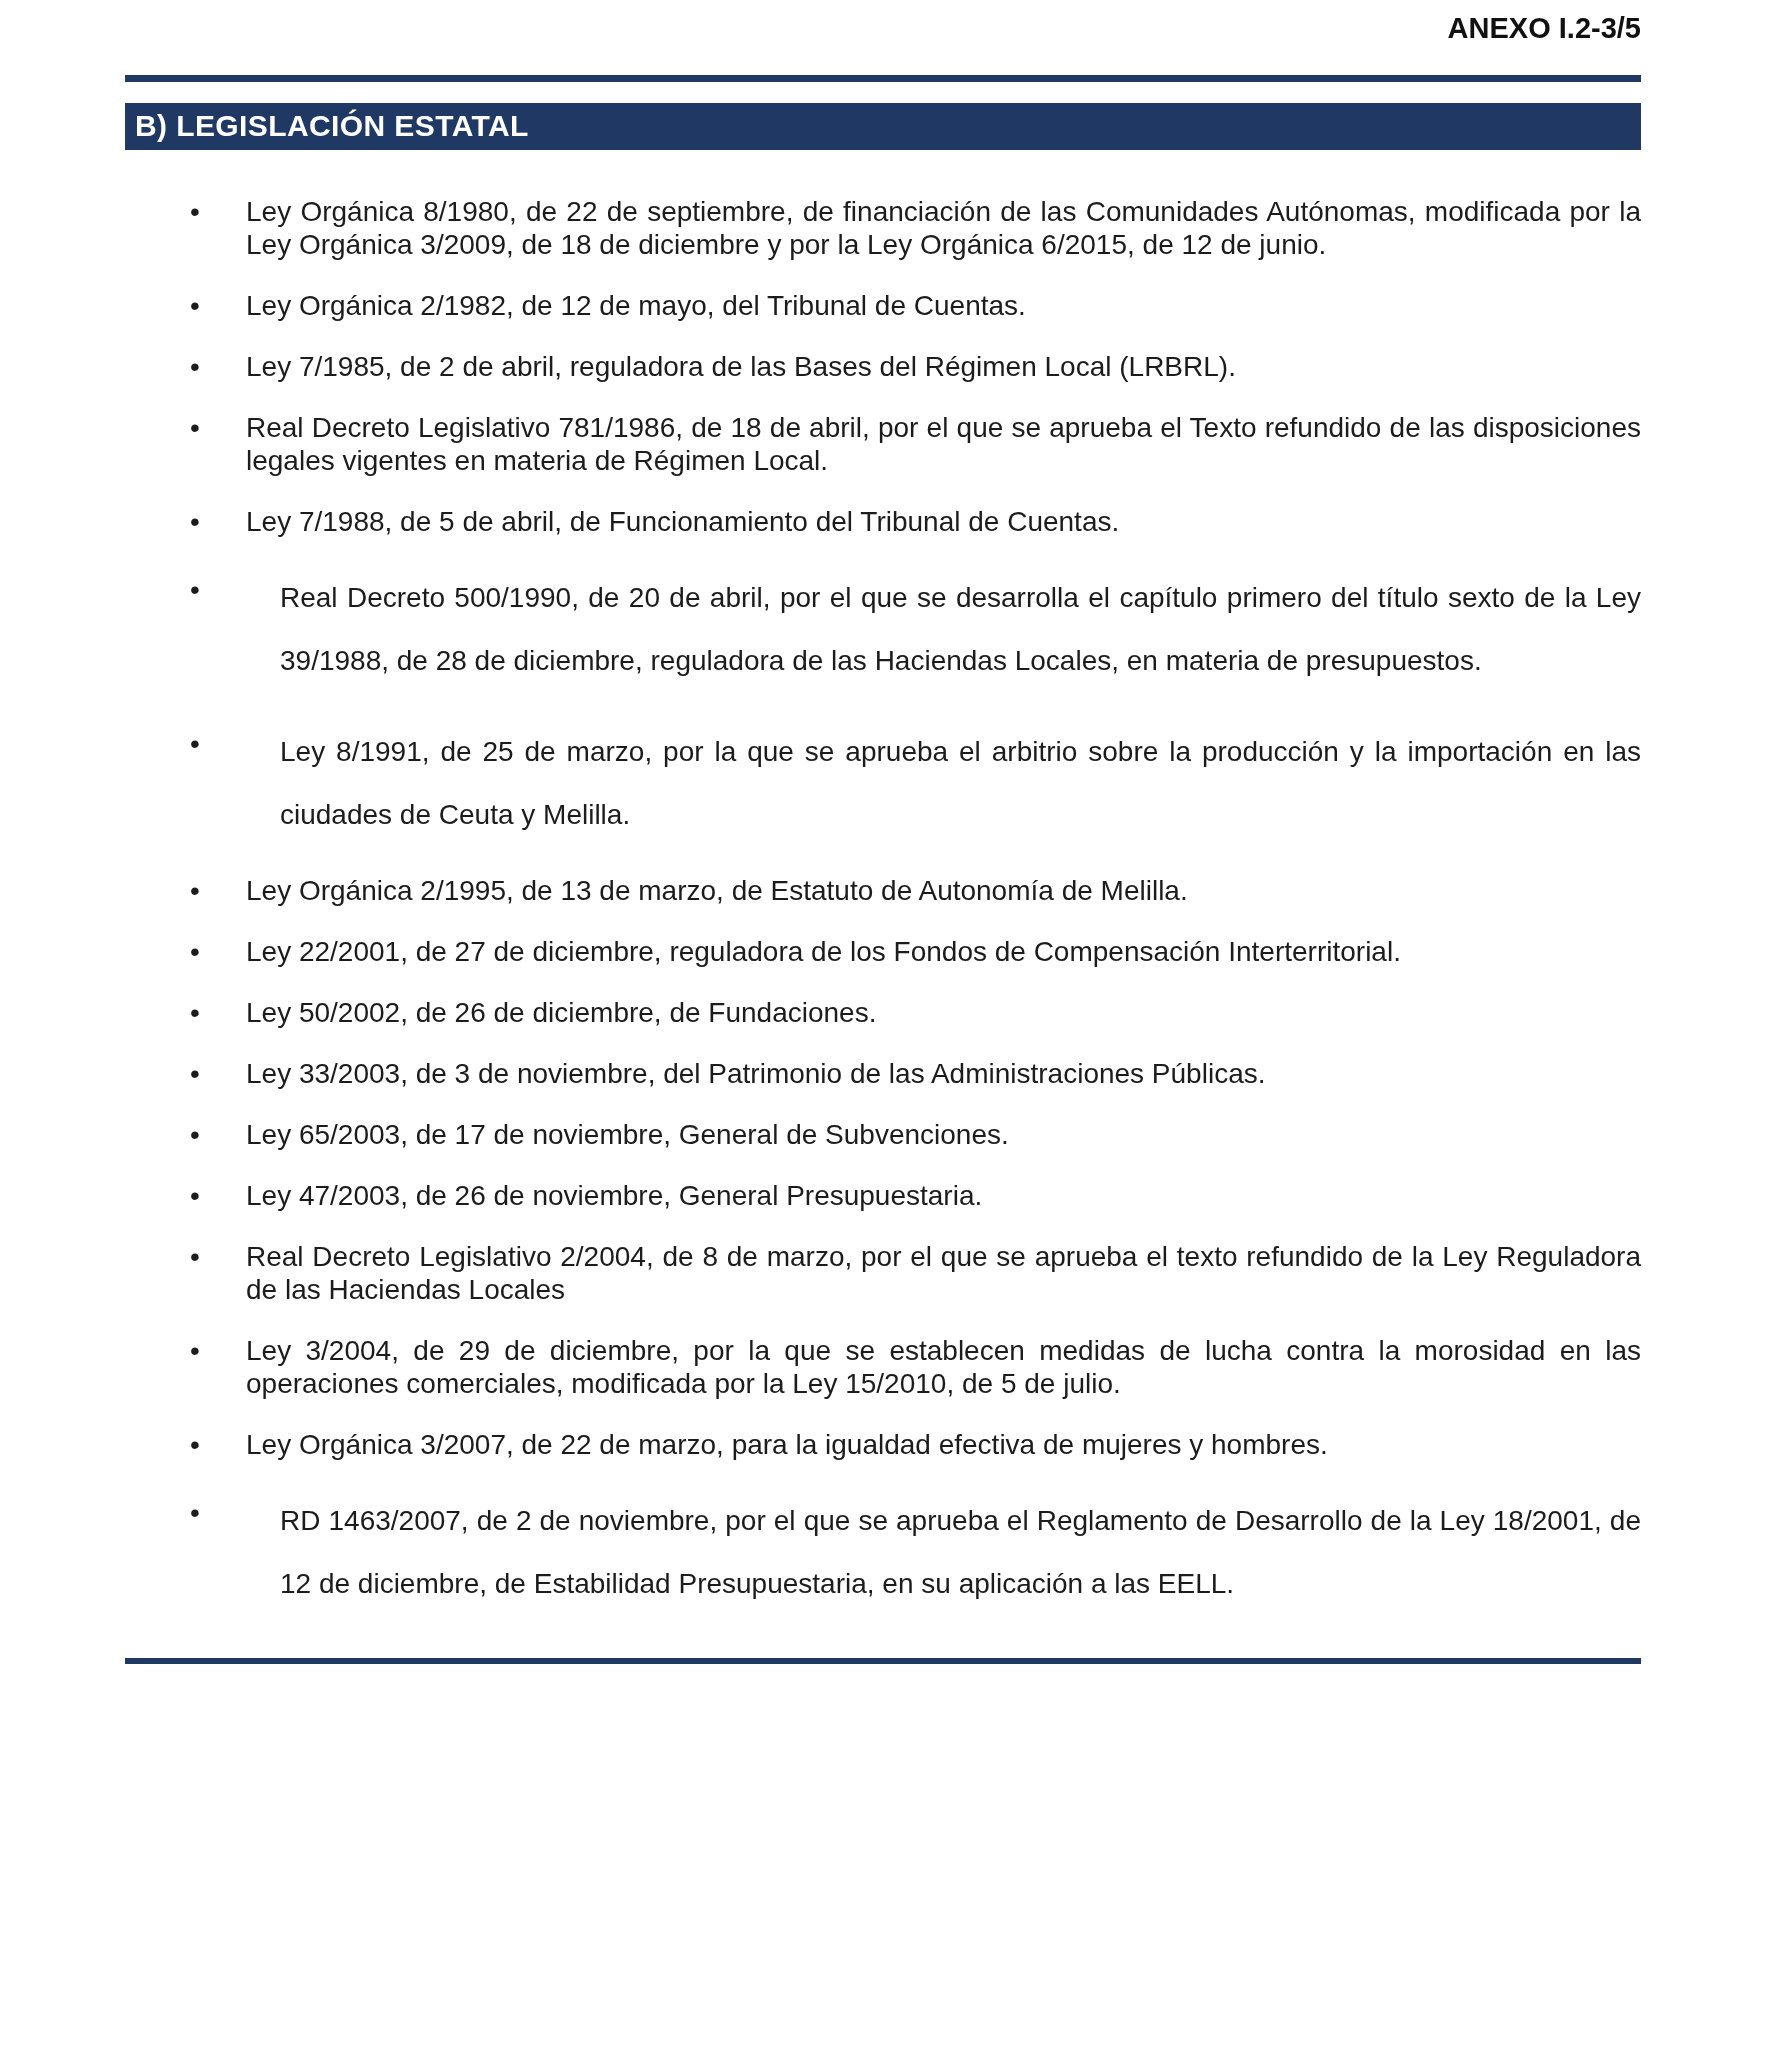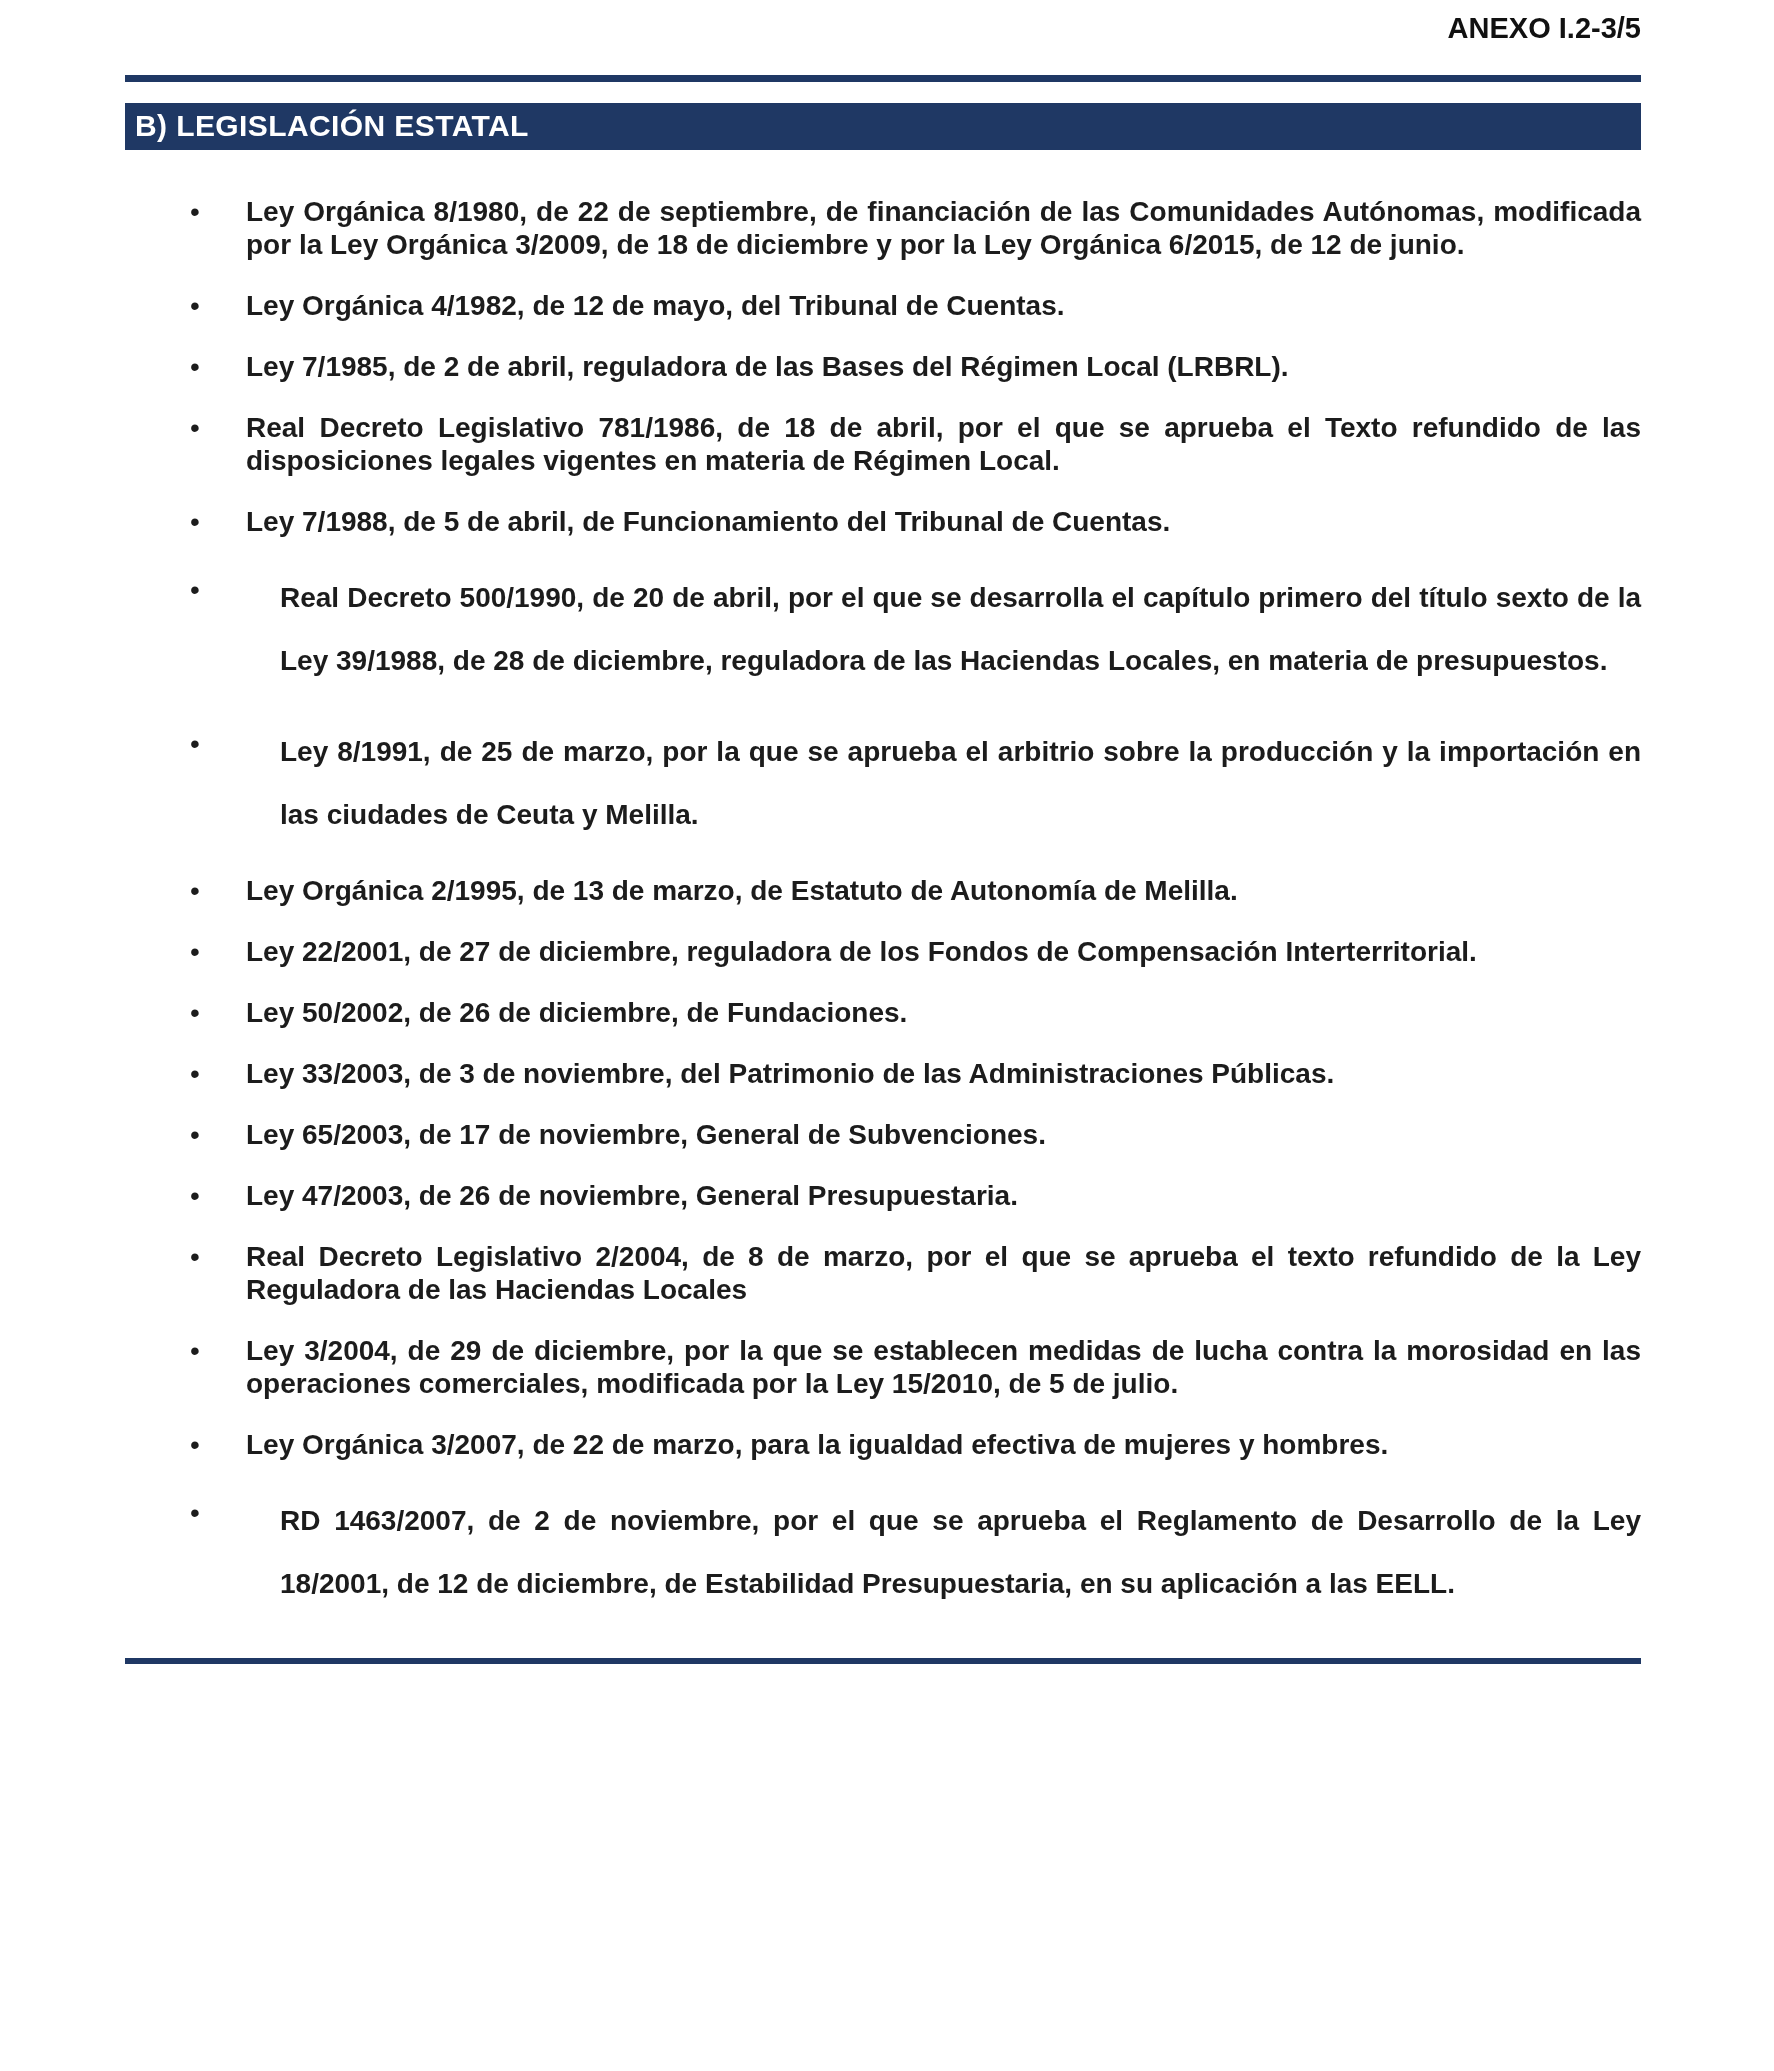--- a/index.html
+++ b/index.html
@@ -61,21 +61,20 @@
     font-size: 28px;
     line-height: 33px;
     color: #1c1c1c;
   }
   .text {
     flex: 1;
     font-size: 28px;
     line-height: 33px;
     text-align: justify;
     color: #1c1c1c;
-    font-weight: bold;
   }
   li.item.wide .text {
     line-height: 63px;
     margin-left: 34px;
   }
   li.item.wide .bullet {
     line-height: 47px;
   }
   .bottom-rule { margin-top: 43px; }
 </style>
@@ -94,21 +93,21 @@
 
   <ul class="law-list">
 
     <li class="item">
       <span class="bullet">•</span>
       <span class="text">Ley Orgánica 8/1980, de 22 de septiembre, de financiación de las Comunidades Autónomas, modificada por la Ley Orgánica 3/2009, de 18 de diciembre y por la Ley Orgánica 6/2015, de 12 de junio.</span>
     </li>
 
     <li class="item">
       <span class="bullet">•</span>
-      <span class="text">Ley Orgánica 4/1982, de 12 de mayo, del Tribunal de Cuentas.</span>
+      <span class="text">Ley Orgánica 2/1982, de 12 de mayo, del Tribunal de Cuentas.</span>
     </li>
 
     <li class="item">
       <span class="bullet">•</span>
       <span class="text">Ley 7/1985, de 2 de abril, reguladora de las Bases del Régimen Local (LRBRL).</span>
     </li>
 
     <li class="item">
       <span class="bullet">•</span>
       <span class="text">Real Decreto Legislativo 781/1986, de 18 de abril, por el que se aprueba el Texto refundido de las disposiciones legales vigentes en materia de Régimen Local.</span>

